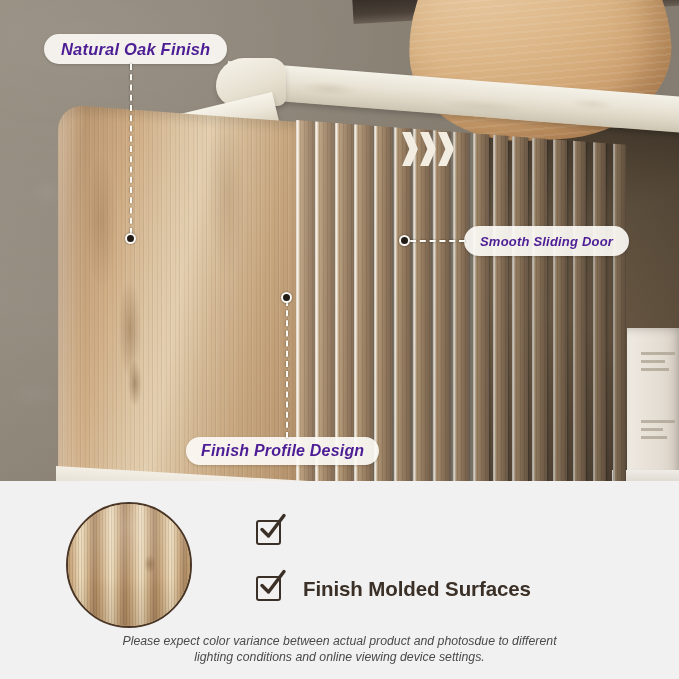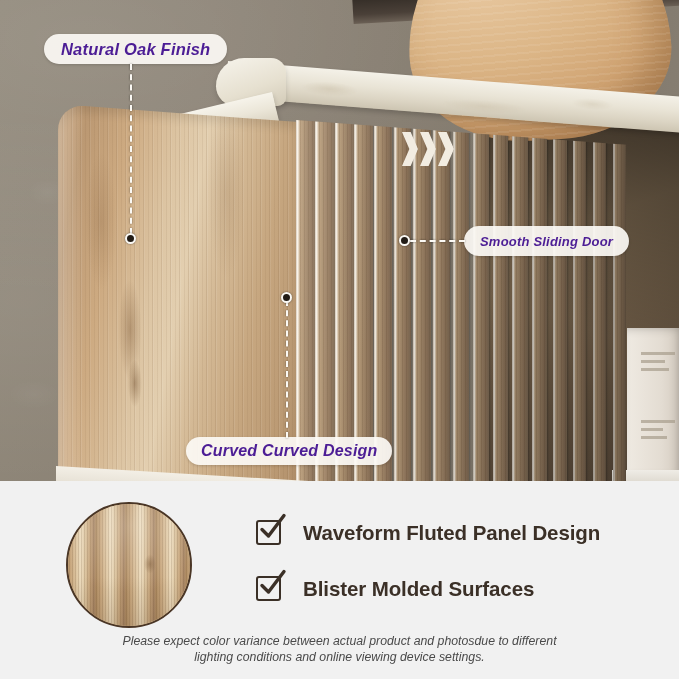--- a/index.html
+++ b/index.html
@@ -401,21 +401,21 @@
   <div class="bottom-rail"></div>
 
   <div class="pill" id="pill-oak">Natural Oak Finish</div>
   <div class="dash-v" id="dash-oak"></div>
   <div class="dot" id="dot-oak"></div>
 
   <div class="pill" id="pill-door">Smooth Sliding Door</div>
   <div class="dash-h" id="dash-door"></div>
   <div class="dot" id="dot-door"></div>
 
-  <div class="pill" id="pill-curved">Curved Curved Design</div>
+  <div class="pill" id="pill-curved">Finish Profile Design</div>
   <div class="dash-v" id="dash-curved"></div>
   <div class="dot" id="dot-curved"></div>
 </div>
 
 <div id="bottom">
 
   <div class="swatch">
     <div class="flutes">
       <div class="knot"></div>
     </div>
@@ -424,29 +424,28 @@
 
   <div class="features">
 
     <div class="feat-row">
       <div class="cbox">
         <div class="sq"></div>
         <svg viewBox="0 0 34 34">
           <path d="M7 18.5 L13.5 25 L29 4.5" fill="none" stroke="#3b3027" stroke-width="3.4" stroke-linecap="round" stroke-linejoin="round"></path>
         </svg>
       </div>
-      <div class="feat-label">Waveform Fluted Panel Design</div>
     </div>
 
     <div class="feat-row">
       <div class="cbox">
         <div class="sq"></div>
         <svg viewBox="0 0 34 34">
           <path d="M7 18.5 L13.5 25 L29 4.5" fill="none" stroke="#3b3027" stroke-width="3.4" stroke-linecap="round" stroke-linejoin="round"></path>
         </svg>
       </div>
-      <div class="feat-label">Blister Molded Surfaces</div>
+      <div class="feat-label">Finish Molded Surfaces</div>
     </div>
 
   </div>
 
   <div class="disclaimer">Please expect color variance between actual product and photosdue to different lighting conditions and online viewing device settings.</div>
 </div>
 
 </body></html>

